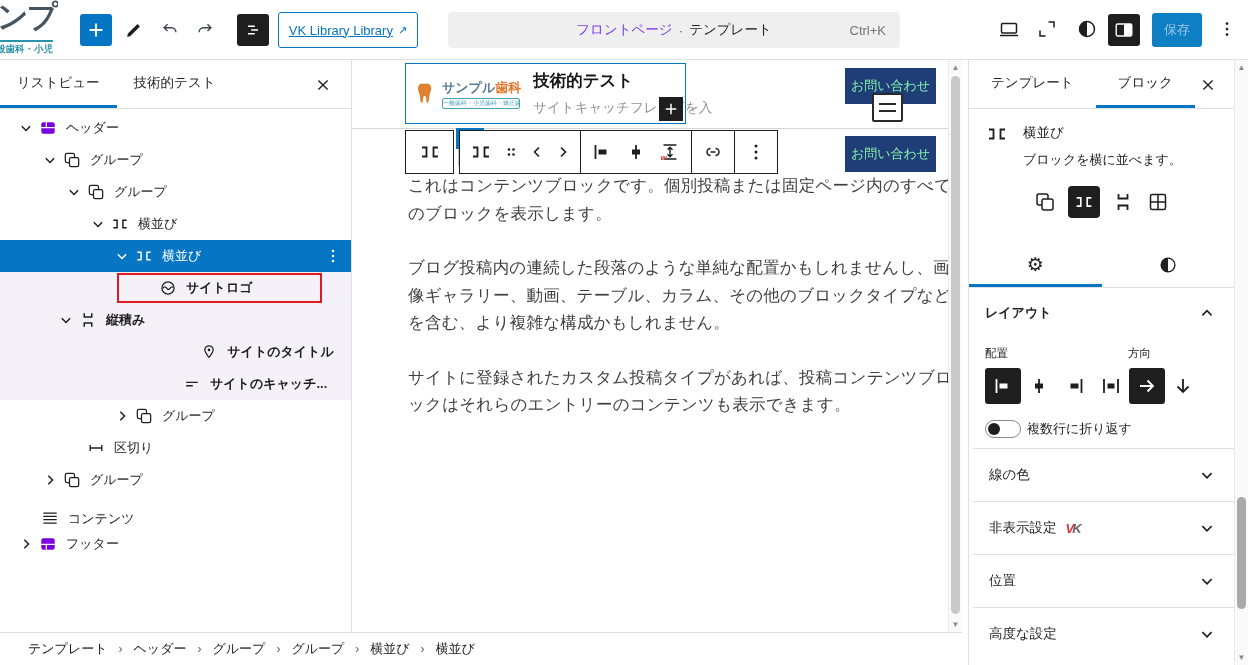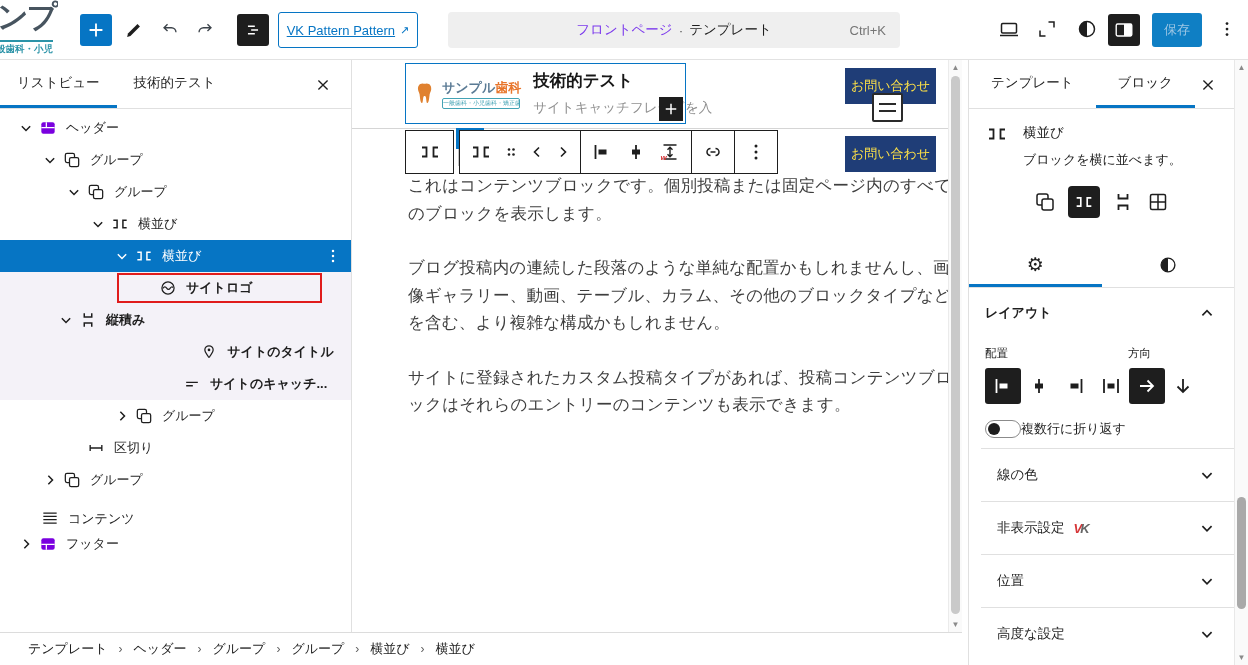--- a/index.html
+++ b/index.html
@@ -59,21 +59,21 @@
   #logo{display:flex;align-items:center;gap:5px;}
   #logo .tooth{width:24px;height:28px;}
   #logo .nm{font-size:13px;font-weight:bold;white-space:nowrap;}
   #logo .nm .n1{color:var(--logo-grayblue);}
   #logo .nm .n2{color:var(--logo-orange);}
   #logo .band{margin-top:1px;border:1px solid var(--logo-teal);border-radius:2px;color:var(--logo-teal);font-size:6px;white-space:nowrap;overflow:hidden;width:76px;text-align:center;}
   #titlecol{margin-left:12px;}
   #site-title{font-size:16.5px;font-weight:bold;color:#161616;white-space:nowrap;}
   #tagline{margin-top:7px;font-size:13.5px;color:#909090;white-space:nowrap;}
   #hdr-plus{position:absolute;right:2px;bottom:2px;width:24px;height:24px;background:#1e1e1e;}
-  .cta{position:absolute;width:91px;height:36px;background:var(--cta-navy);color:#fde047;font-size:13px;display:flex;align-items:center;justify-content:center;white-space:nowrap;}
+  .cta{position:absolute;width:91px;height:36px;background:var(--cta-navy);color:#86efac;font-size:13px;display:flex;align-items:center;justify-content:center;white-space:nowrap;}
   #cta1{left:493px;top:8px;}
   #cta2{left:493px;top:76px;}
   #burger{left:520px;top:33px;width:31px;height:29px;background:#fff;border:2px solid #2a2a2a;border-radius:2px;display:flex;flex-direction:column;align-items:center;justify-content:center;gap:5px;box-sizing:border-box;cursor:pointer;}
   #burger i{display:block;width:17px;height:2px;background:#2a2a2a;}
   #canvas-divider{left:0;top:68px;right:14px;border-top:1px solid #d5d5d5;}
   #bluefrag{left:104px;top:68px;width:28px;height:21px;background:var(--accent);z-index:1;}
   #bluefrag span{position:absolute;right:2px;top:2px;color:#fff;font-size:9px;font-weight:bold;}
   #minilogo{left:106px;top:89px;width:26px;height:17px;background:#fff;border:1px solid #c5c5c5;box-sizing:border-box;z-index:1;overflow:hidden;}
   #minilogo .a{position:absolute;left:2px;top:2px;width:5px;height:9px;background:var(--logo-orange);border-radius:50%;}
   #minilogo .b{position:absolute;left:9px;top:4px;width:14px;height:2px;background:var(--logo-grayblue);}
@@ -112,25 +112,25 @@
   #layout-sec{position:absolute;left:16px;top:240px;right:16px;}
   #layout-head{display:flex;align-items:center;height:26px;cursor:pointer;}
   #layout-head .t{font-size:13px;font-weight:600;}
   #layout-head .ch{margin-left:auto;width:22px;height:22px;color:#1e1e1e;}
   #ctl-labels{display:flex;margin-top:20px;font-size:11.5px;}
   #ctl-labels .l2{margin-left:auto;width:90px;}
   #ctl-rows{display:flex;margin-top:7px;}
   .seg-btn{width:36px;height:36px;display:flex;align-items:center;justify-content:center;color:#1e1e1e;cursor:pointer;border-radius:3px;}
   .seg-btn.active{background:#1e1e1e;color:#fff;}
   #orient-group{margin-left:auto;width:90px;display:flex;}
-  #wrap-row{display:flex;align-items:center;margin-top:16px;gap:0;}
+  #wrap-row{display:flex;align-items:center;margin-top:16px;gap:6px;}
   #wrap-toggle{width:36px;height:18px;border:1px solid #8b8b8b;border-radius:10px;background:#fff;position:relative;cursor:pointer;box-sizing:border-box;}
   #wrap-toggle .knob{position:absolute;left:2px;top:2px;width:12px;height:12px;border-radius:50%;background:#1e1e1e;}
   #wrap-label{font-size:13px;}
-  #rp-sections{position:absolute;left:12px;top:388px;right:0;}
+  #rp-sections{position:absolute;left:4px;top:388px;right:0;}
   .rp-sec{height:52px;display:flex;align-items:center;padding:0 16px;border-top:1px solid #e0e0e0;cursor:pointer;}
   .rp-sec .t{font-size:13.5px;font-weight:500;}
   .rp-sec .ch{margin-left:auto;width:22px;height:22px;color:#1e1e1e;}
   .vk-badge{margin-left:9px;font-size:13px;font-weight:bold;font-style:italic;letter-spacing:-2px;}
   .vk-badge .v{color:#dymar63638;}
   .vk-badge .v{color:#d63638;}
   .vk-badge .k{color:#666;}
   #pagescroll{left:1234px;top:60px;width:14px;height:605px;background:#fafafa;border-left:1px solid #e8e8e8;box-sizing:border-box;}
   #pagescroll .thumb{top:437px;height:112px;background:#a9a9a9;}
 
@@ -177,21 +177,21 @@
       </span>
     </div>
   <div id="listview-toggle" class="abs btn">
       <span class="i22" data-icon="list-view">
         <svg viewBox="0 0 24 24" fill="none">
           <path d="M6.5 8h7.5M10 12h7.5M6.5 16h7.5" stroke="#fff" stroke-width="1.7"></path>
         </svg>
       </span>
     </div>
   <div id="vk-btn" class="abs btn">
-    <span class="lbl">VK Pattern Pattern</span>
+    <span class="lbl">VK Library Library</span>
     <span class="arrow">↗</span>
   </div>
   <div id="docbar" class="abs">
     <span class="title">
       <span class="t1">フロントページ</span>
       <span class="dot">·</span>
       <span class="t2">テンプレート</span>
     </span>
     <span class="kbd">Ctrl+K</span>
   </div>

